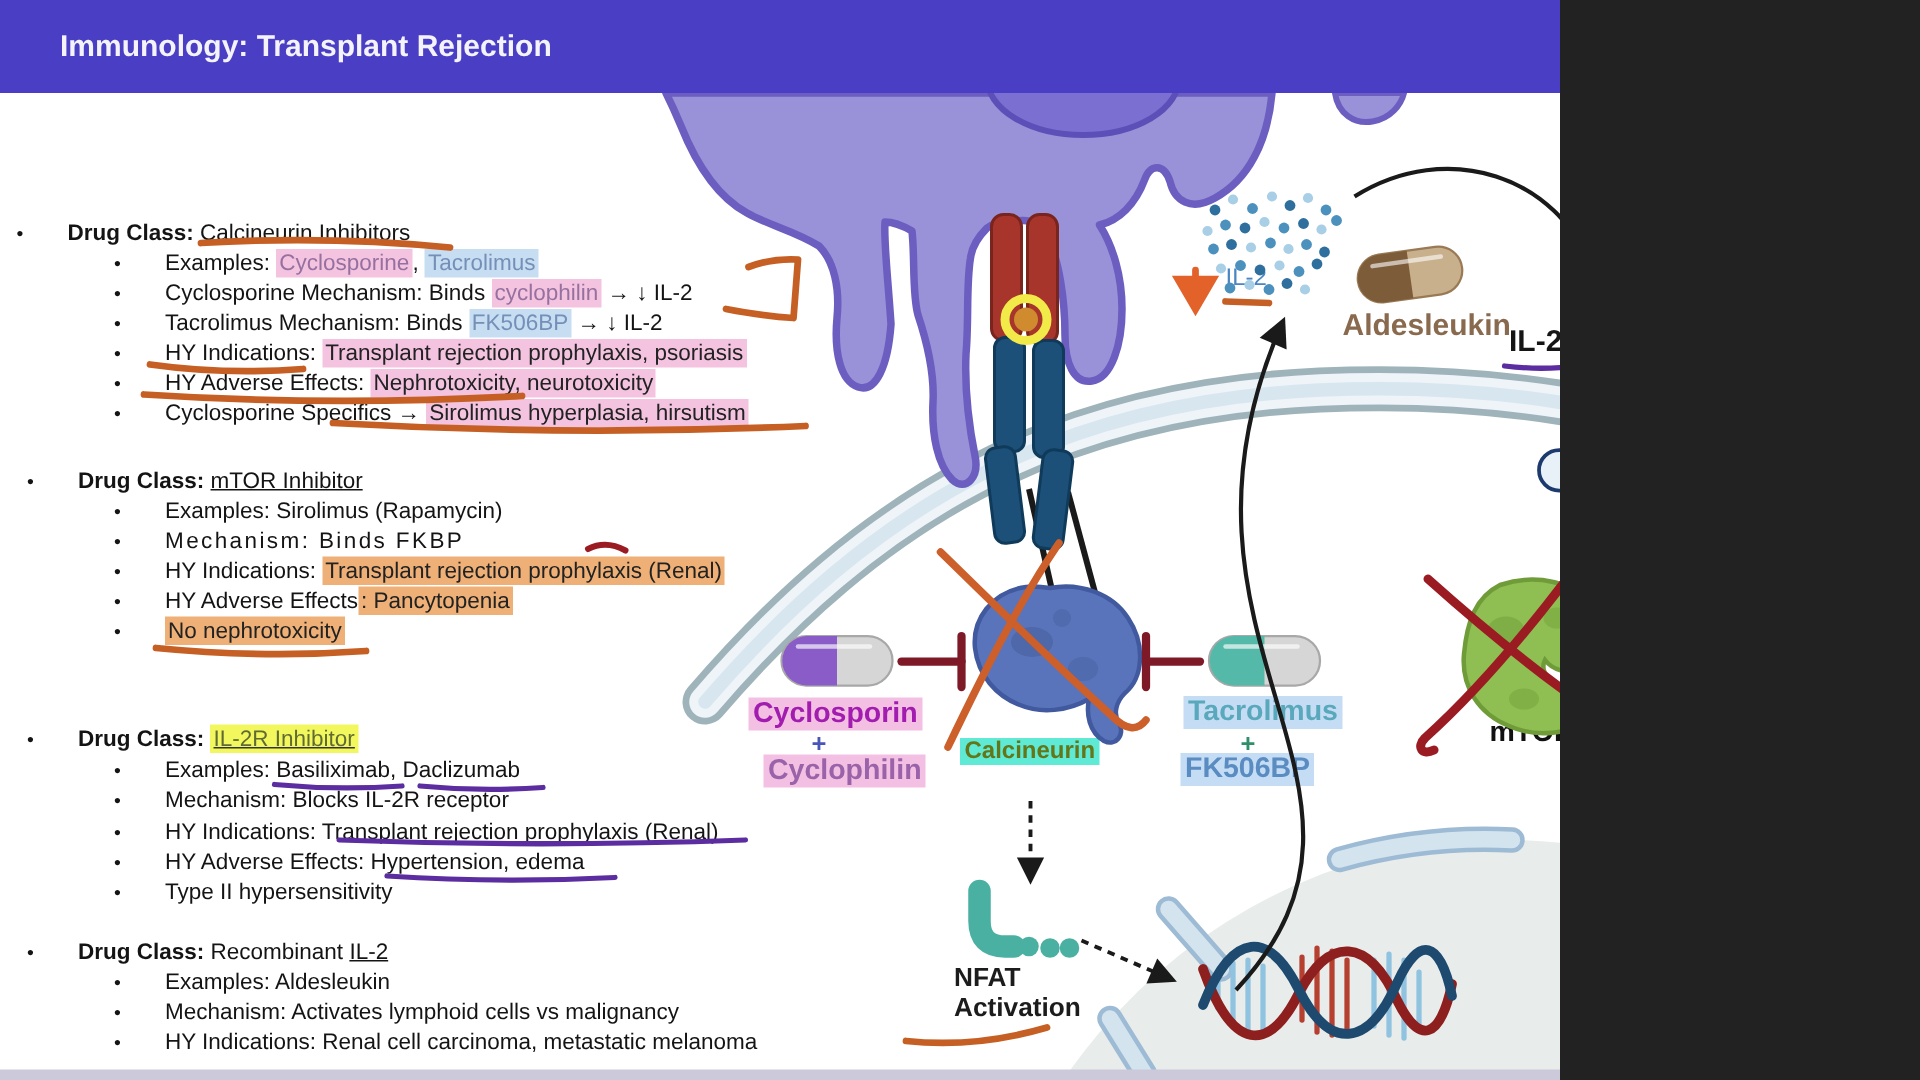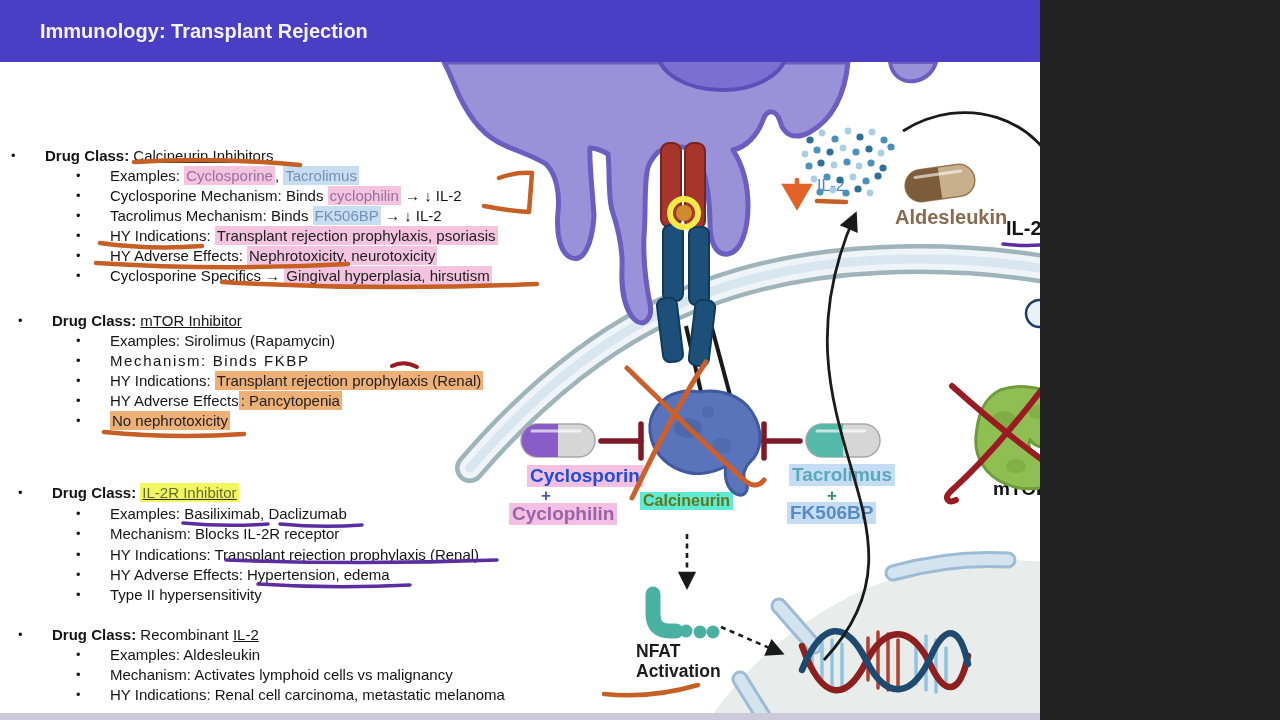--- a/index.html
+++ b/index.html
@@ -40,21 +40,21 @@
     <div class="b">Bootcamp.com</div>
   </div>
 
 
   <div class="ln" style="left:45px;top:146px"><span class="dot">•</span><span class="r b">Drug Class: </span><span class="r u">Calcineurin Inhibitors</span></div>
   <div class="ln" style="left:110px;top:166px"><span class="dot">•</span><span class="r ">Examples: </span><span class="r pinkDrug">Cyclosporine</span><span class="r ">, </span><span class="r blueDrug">Tacrolimus</span></div>
   <div class="ln" style="left:110px;top:186px"><span class="dot">•</span><span class="r ">Cyclosporine Mechanism: Binds </span><span class="r pinkDrug">cyclophilin</span><span class="r "> </span><span class="r arr">→</span><span class="r "> ↓ IL-2</span></div>
   <div class="ln" style="left:110px;top:206px"><span class="dot">•</span><span class="r ">Tacrolimus Mechanism: Binds </span><span class="r blueDrug">FK506BP</span><span class="r "> </span><span class="r arr">→</span><span class="r "> ↓ IL-2</span></div>
   <div class="ln" style="left:110px;top:226px"><span class="dot">•</span><span class="r ">HY Indications: </span><span class="r pinkHl">Transplant rejection prophylaxis, psoriasis</span></div>
   <div class="ln" style="left:110px;top:246px"><span class="dot">•</span><span class="r ">HY Adverse Effects: </span><span class="r pinkHl">Nephrotoxicity, neurotoxicity</span></div>
-  <div class="ln" style="left:110px;top:266px"><span class="dot">•</span><span class="r ">Cyclosporine Specifics </span><span class="r arr">→</span><span class="r "> </span><span class="r pinkHl">Gingival hyperplasia, hirsutism</span></div>
+  <div class="ln" style="left:110px;top:266px"><span class="dot">•</span><span class="r ">Cyclosporine Specifics </span><span class="r arr">→</span><span class="r "> </span><span class="r pinkHl">Sirolimus hyperplasia, hirsutism</span></div>
 
   <div class="ln" style="left:52px;top:311px"><span class="dot">•</span><span class="r b">Drug Class: </span><span class="r u">mTOR Inhibitor</span></div>
   <div class="ln" style="left:110px;top:331px"><span class="dot">•</span><span class="r ">Examples: Sirolimus (Rapamycin)</span></div>
   <div class="ln" style="left:110px;top:351px"><span class="dot">•</span><span class="r sp">Mechanism: Binds FKBP</span></div>
   <div class="ln" style="left:110px;top:371px"><span class="dot">•</span><span class="r ">HY Indications: </span><span class="r orangeHl">Transplant rejection prophylaxis (Renal)</span></div>
   <div class="ln" style="left:110px;top:391px"><span class="dot">•</span><span class="r ">HY Adverse Effects</span><span class="r orangeHl">: Pancytopenia</span></div>
   <div class="ln" style="left:110px;top:411px"><span class="dot">•</span><span class="r orangeHl">No nephrotoxicity</span></div>
 
   <div class="ln" style="left:52px;top:483px"><span class="dot">•</span><span class="r b">Drug Class: </span><span class="r yellowHead">IL-2R Inhibitor</span></div>
   <div class="ln" style="left:110px;top:504px"><span class="dot">•</span><span class="r ">Examples: Basiliximab, Daclizumab</span></div>
@@ -67,21 +67,21 @@
   <div class="ln" style="left:110px;top:645px"><span class="dot">•</span><span class="r ">Examples: Aldesleukin</span></div>
   <div class="ln" style="left:110px;top:665px"><span class="dot">•</span><span class="r ">Mechanism: Activates lymphoid cells vs malignancy</span></div>
   <div class="ln" style="left:110px;top:685px"><span class="dot">•</span><span class="r ">HY Indications: Renal cell carcinoma, metastatic melanoma</span></div>
 
   <div class="dl" style="left:817px;top:177px;font-size:16px;color:#4a86c2;">IL-2</div>
   <div class="dl" style="left:895px;top:206px;font-size:20px;font-weight:600;color:#8a6a4e;">Aldesleukin</div>
   <div class="dl" style="left:1185px;top:126px;font-size:19px;font-weight:600;color:#dba32a;">Basiliximab</div>
   <div class="dl" style="left:1006px;top:217px;font-size:20px;font-weight:bold;color:#151515;">IL-2R</div>
   <div class="dl" style="left:1036px;top:306px;font-size:13.5px;font-weight:bold;font-style:italic;color:#1e3a68;">JAK</div>
   <div class="dl" style="left:1104px;top:320px;font-size:13.5px;font-weight:bold;font-style:italic;color:#1e3a68;">JAK</div>
-  <div class="dl" style="left:527px;top:465px;font-size:19px;font-weight:600;color:#1d4ed8;background:#f3bfe3;padding:0 3px;">Cyclosporin</div>
+  <div class="dl" style="left:499px;top:465px;font-size:19px;font-weight:600;color:#a21caf;background:#f3bfe3;padding:0 3px;">Cyclosporin</div>
   <div class="dl" style="left:541px;top:486px;font-size:17px;font-weight:bold;color:#4a55b8;">+</div>
   <div class="dl" style="left:509px;top:503px;font-size:19px;font-weight:600;color:#9a62a8;background:#f3bfe3;padding:0 3px;">Cyclophilin</div>
   <div class="dl" style="left:640px;top:492px;font-size:16px;font-weight:600;color:#647618;background:#5eead4;padding:0 3px;">Calcineurin</div>
   <div class="dl" style="left:789px;top:464px;font-size:19px;font-weight:600;color:#5aa8bc;background:#c4ddf4;padding:0 3px;">Tacrolimus</div>
   <div class="dl" style="left:827px;top:486px;font-size:17px;font-weight:bold;color:#2f8f6a;">+</div>
   <div class="dl" style="left:787px;top:502px;font-size:19px;font-weight:600;color:#5a8cc2;background:#c4ddf4;padding:0 3px;">FK506BP</div>
   <div class="dl" style="left:993px;top:478px;font-size:19px;font-weight:bold;color:#111;">mTOR</div>
   <div class="dl" style="left:1115px;top:455px;font-size:19px;font-weight:600;color:#d8903d;background:#f1ba80;padding:0 3px;">Sirolimus</div>
   <div class="dl" style="left:636px;top:641px;font-size:17.5px;font-weight:600;color:#1c1c1c;line-height:20px;">
     <div>NFAT</div>

